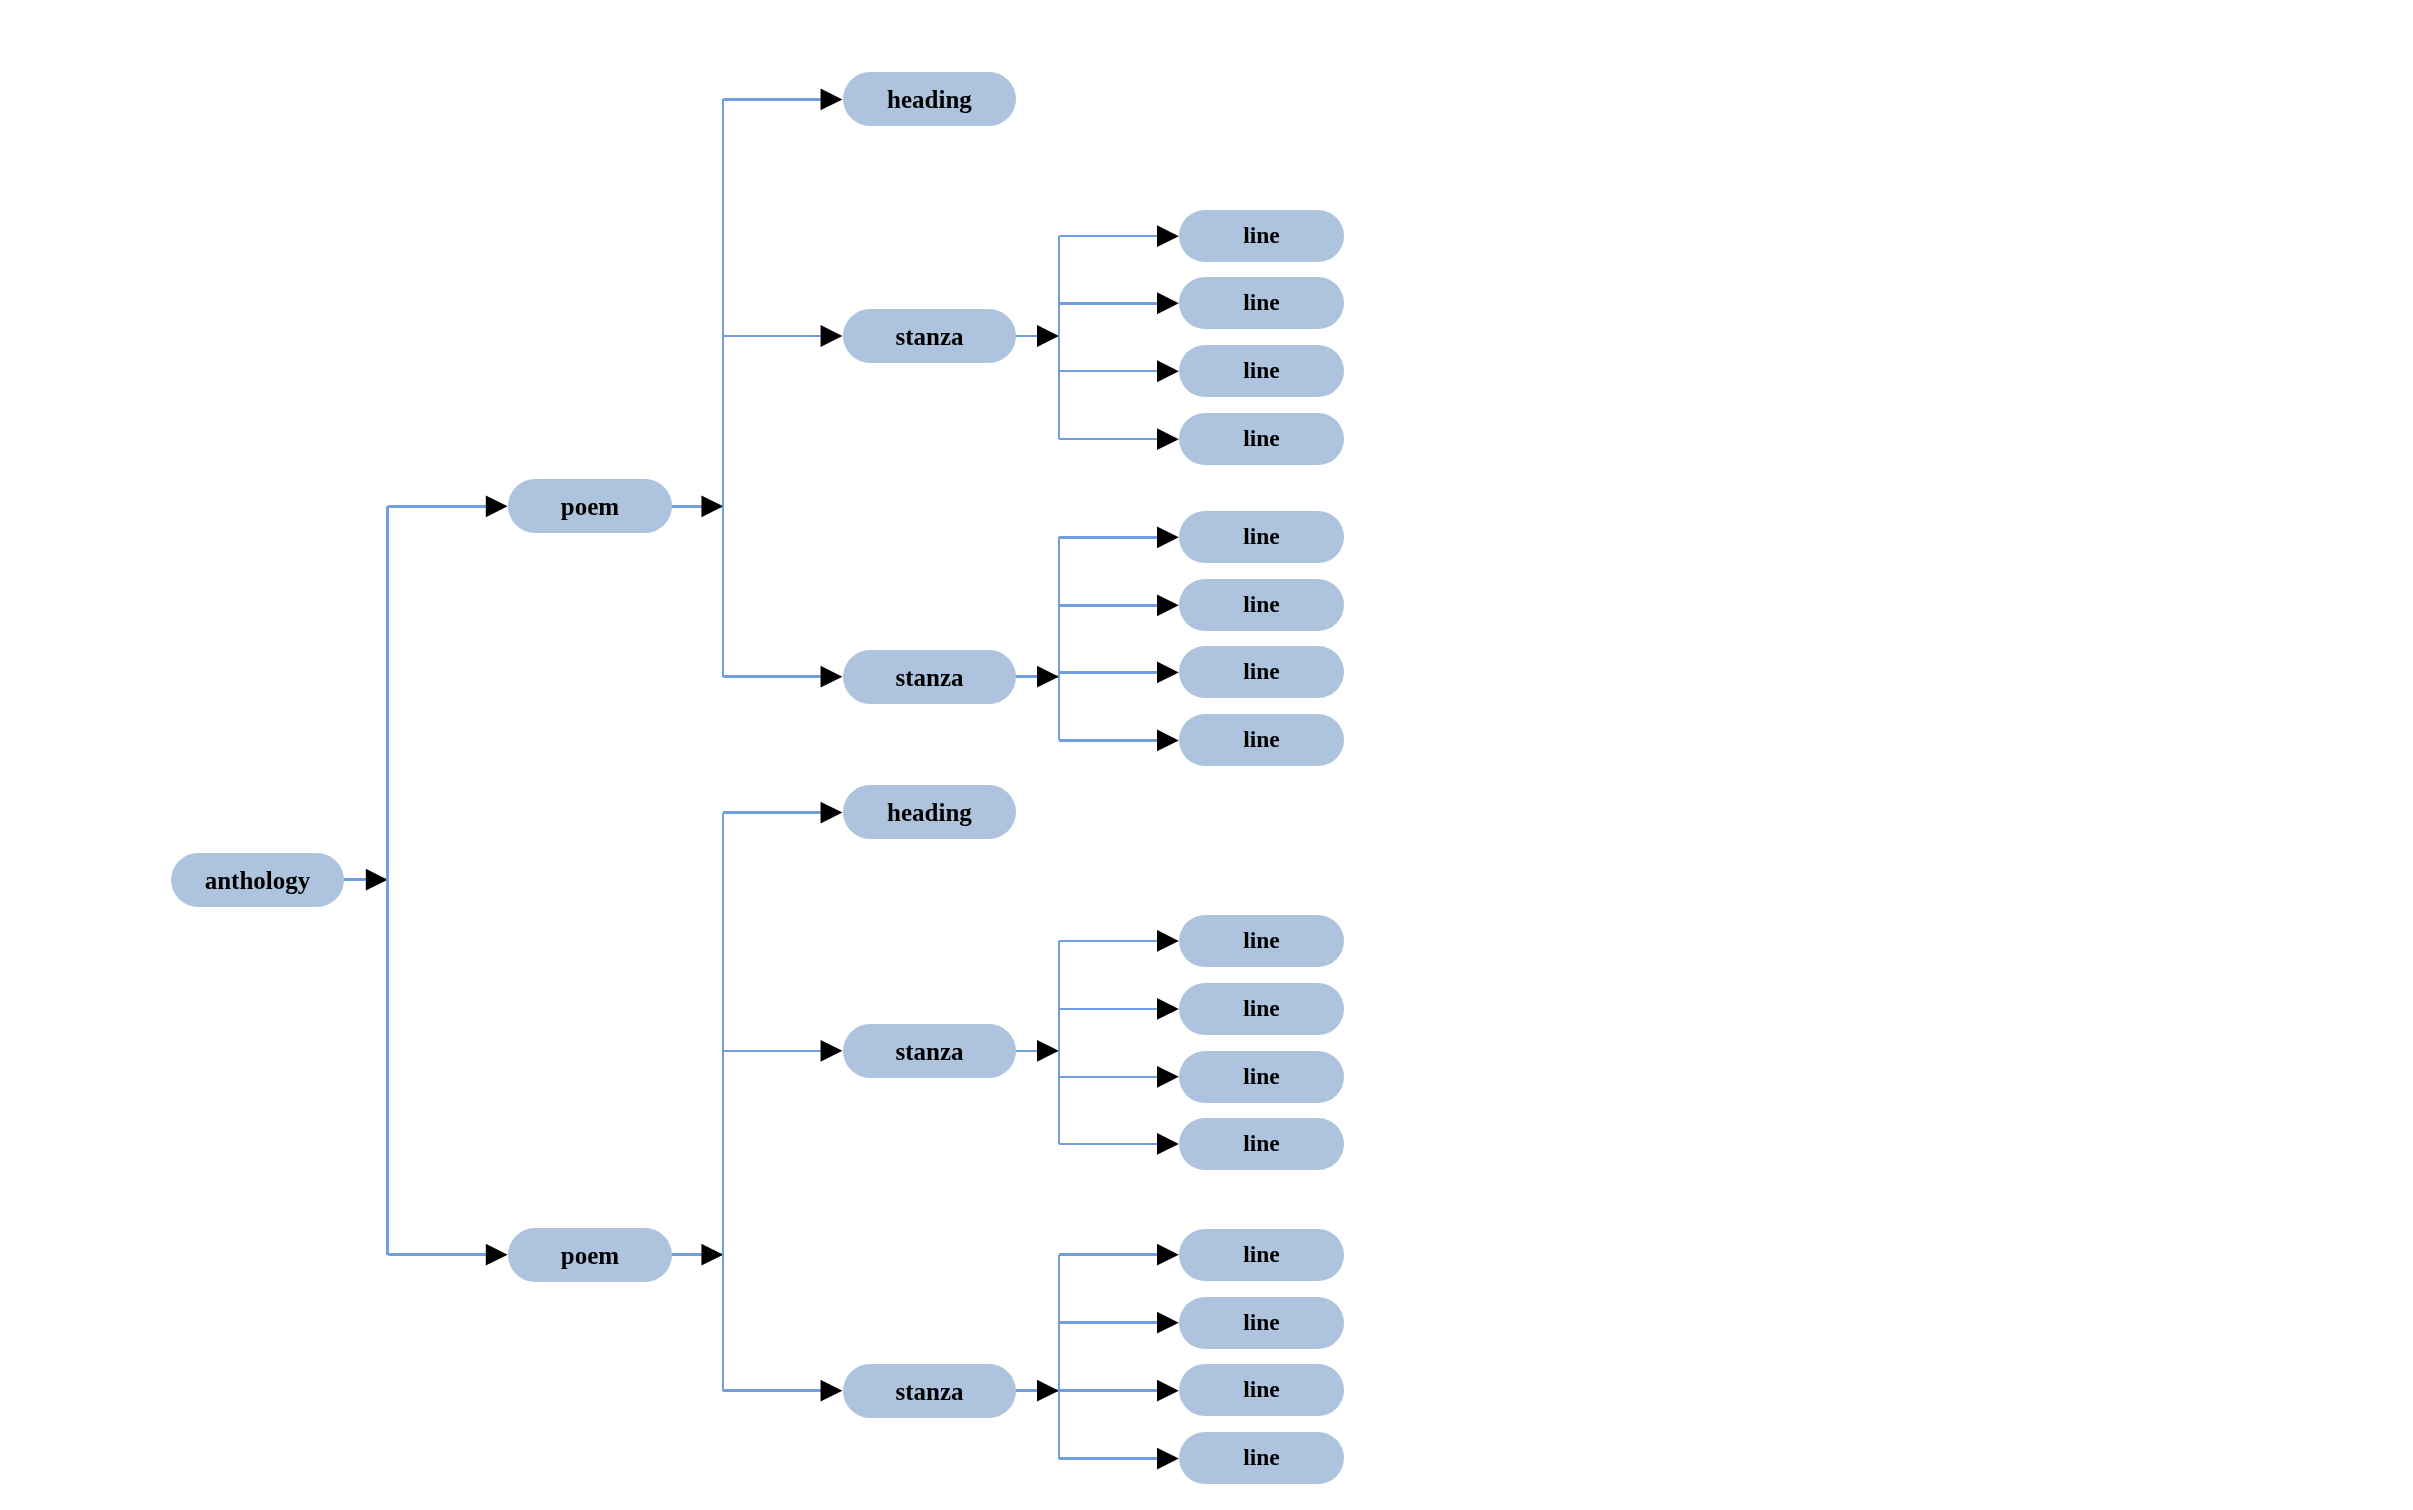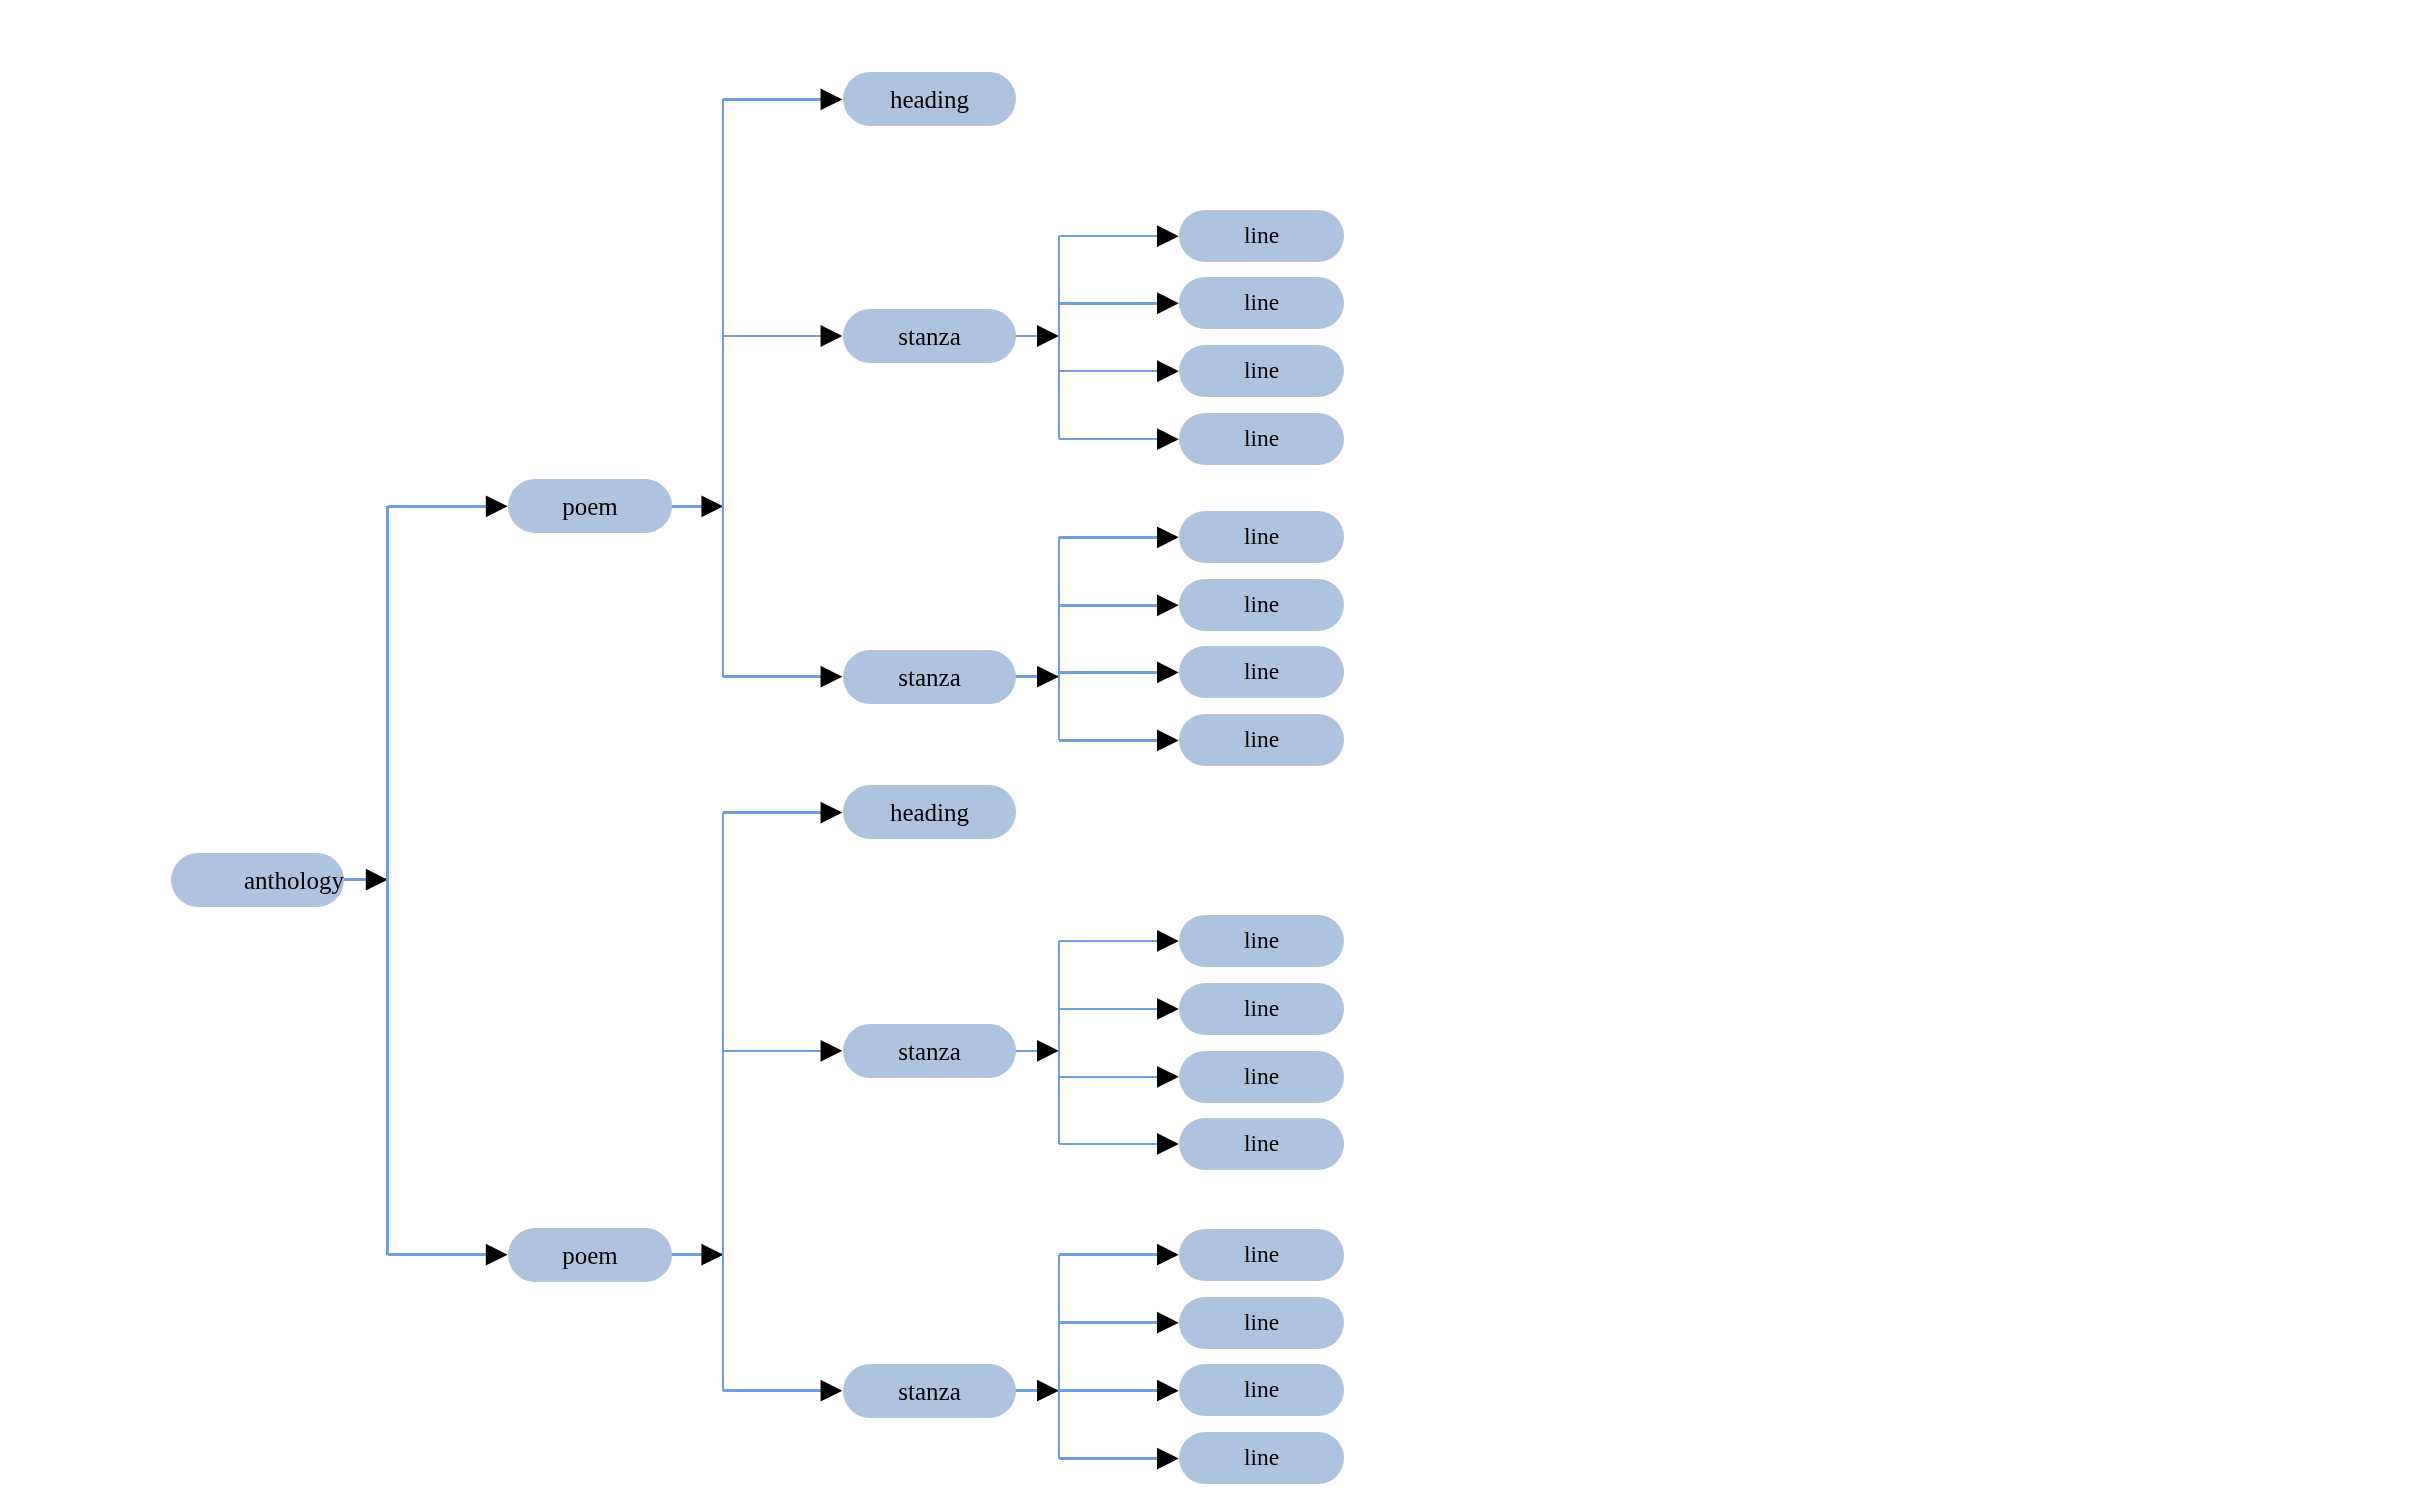--- a/index.html
+++ b/index.html
@@ -27,21 +27,21 @@
   }
   .node {
     position: absolute;
     box-sizing: border-box;
     display: flex;
     align-items: center;
     justify-content: center;
     background: #aec3dd;
     border-radius: 838px;
     color: #000000;
-    font-weight: normal;
+    font-weight: bold;
     font-family: "Liberation Serif", "DejaVu Serif", serif;
     line-height: 1;
     white-space: nowrap;
     user-select: none;
   }
   .node-label {
     display: block;
   }
 </style>
 </head>
@@ -117,21 +117,21 @@
         <line x1="1262" y1="1576" x2="1379" y2="1576" stroke="#6f9fe0" stroke-width="3" shape-rendering="crispEdges"></line>
         <polygon points="1405,1576 1379,1563 1379,1589" fill="#000000"></polygon>
         <line x1="1262" y1="1657" x2="1379" y2="1657" stroke="#6f9fe0" stroke-width="3" shape-rendering="crispEdges"></line>
         <polygon points="1405,1657 1379,1644 1379,1670" fill="#000000"></polygon>
         <line x1="1262" y1="1738" x2="1379" y2="1738" stroke="#6f9fe0" stroke-width="3" shape-rendering="crispEdges"></line>
         <polygon points="1405,1738 1379,1725 1379,1751" fill="#000000"></polygon>
       </g>
   </svg>
 
   <div id="node-layer">
-      <div class="node" style="left: 171px; top: 853px; width: 173px; height: 54px; background: rgb(174, 195, 221); color: rgb(0, 0, 0); font-size: 25px; justify-content: flex-end;">
+      <div class="node" style="left: 171px; top: 853px; width: 173px; height: 54px; background: rgb(174, 195, 221); color: rgb(0, 0, 0); font-size: 25px;">
         <span class="node-label">anthology</span>
       </div>
       <div class="node" style="left: 508px; top: 479px; width: 164px; height: 54px; background: rgb(174, 195, 221); color: rgb(0, 0, 0); font-size: 25px;">
         <span class="node-label">poem</span>
       </div>
       <div class="node" style="left: 508px; top: 1228px; width: 164px; height: 54px; background: rgb(174, 195, 221); color: rgb(0, 0, 0); font-size: 25px;">
         <span class="node-label">poem</span>
       </div>
       <div class="node" style="left: 843px; top: 72px; width: 173px; height: 54px; background: rgb(174, 195, 221); color: rgb(0, 0, 0); font-size: 25px;">
         <span class="node-label">heading</span>

